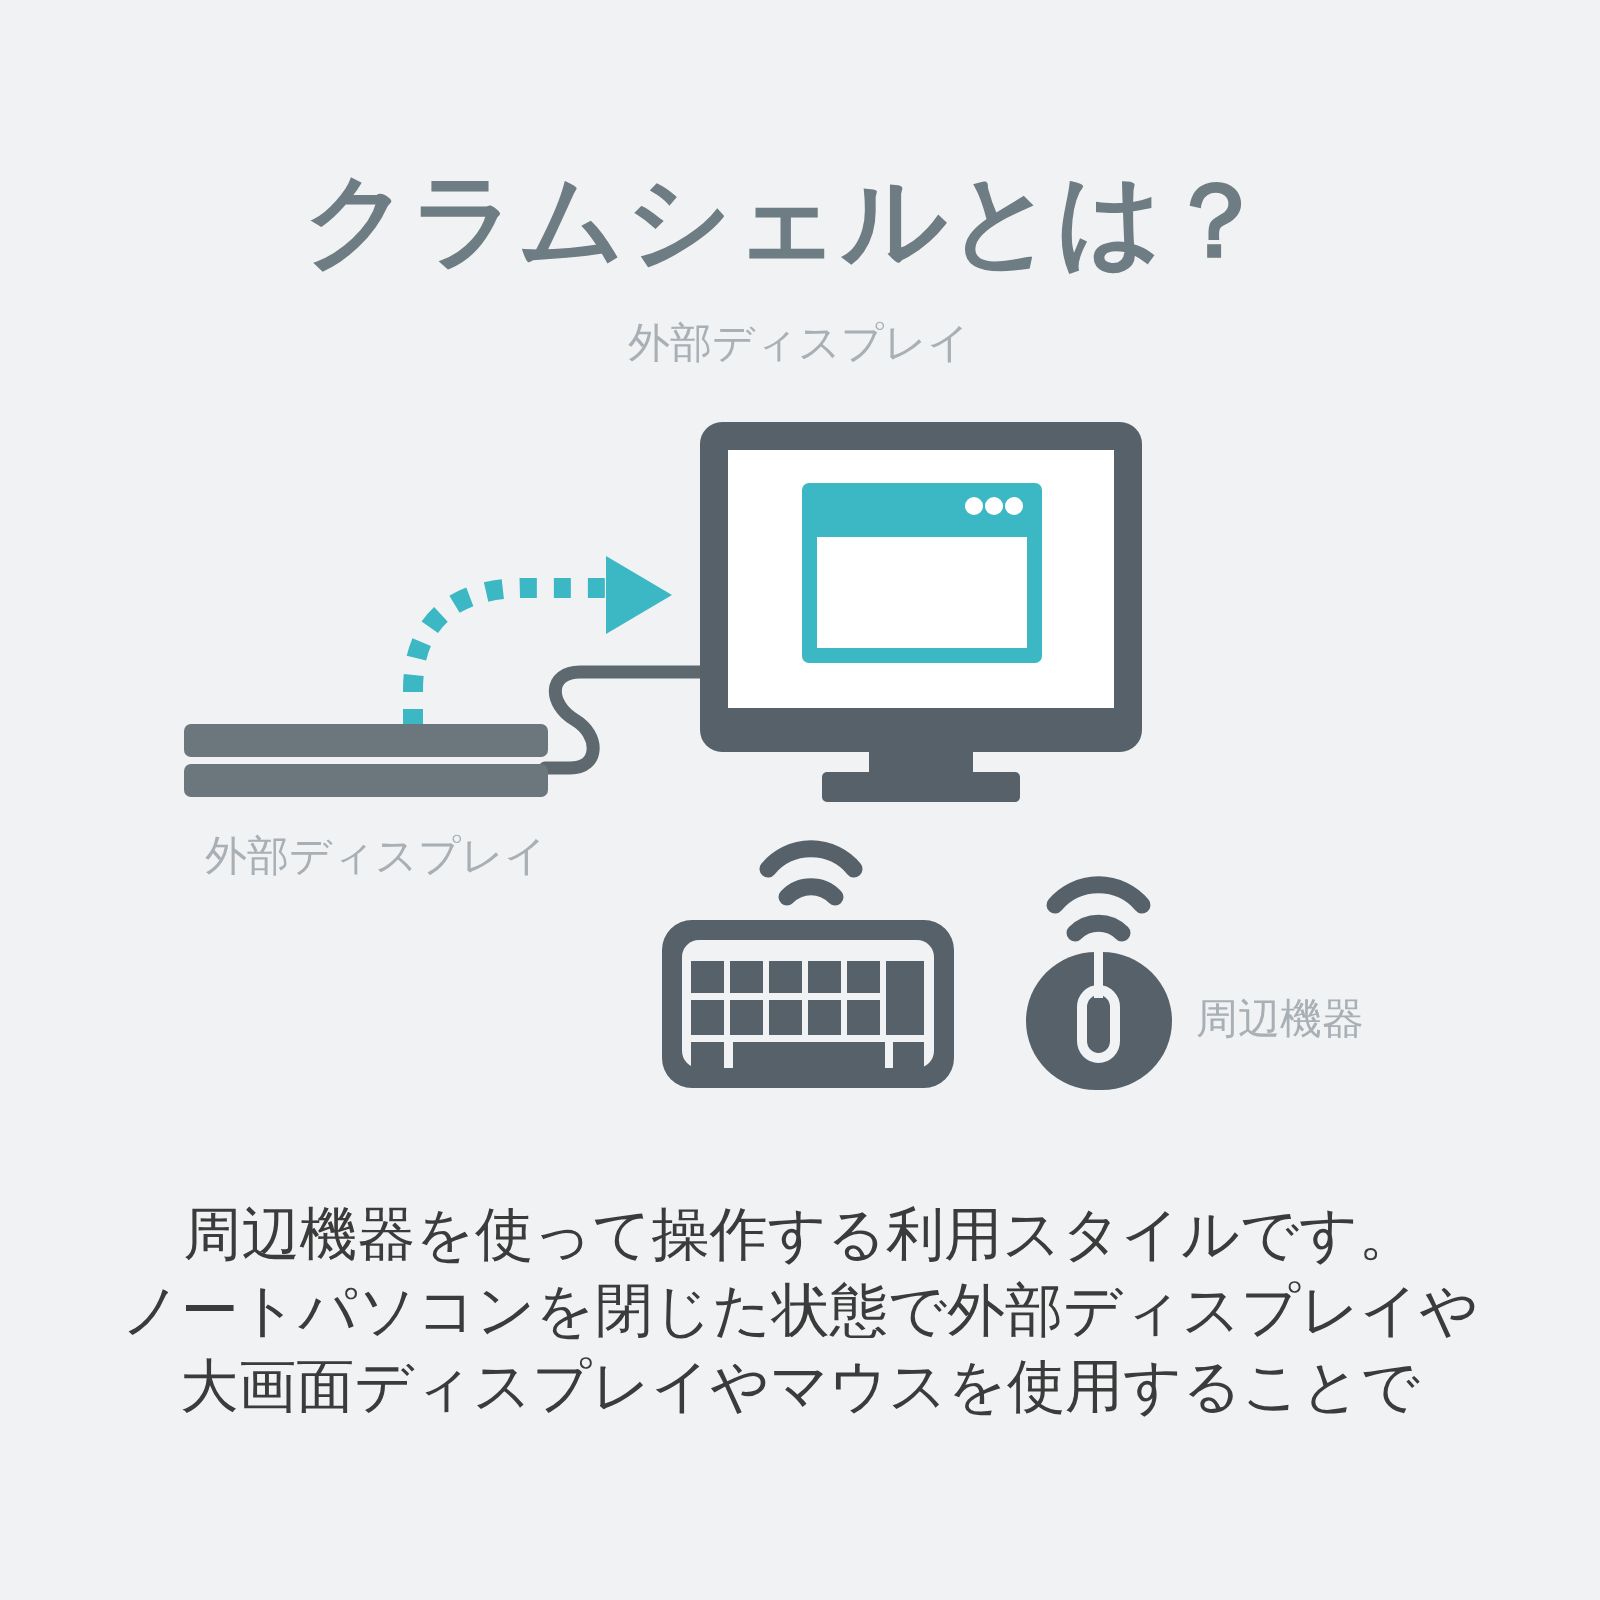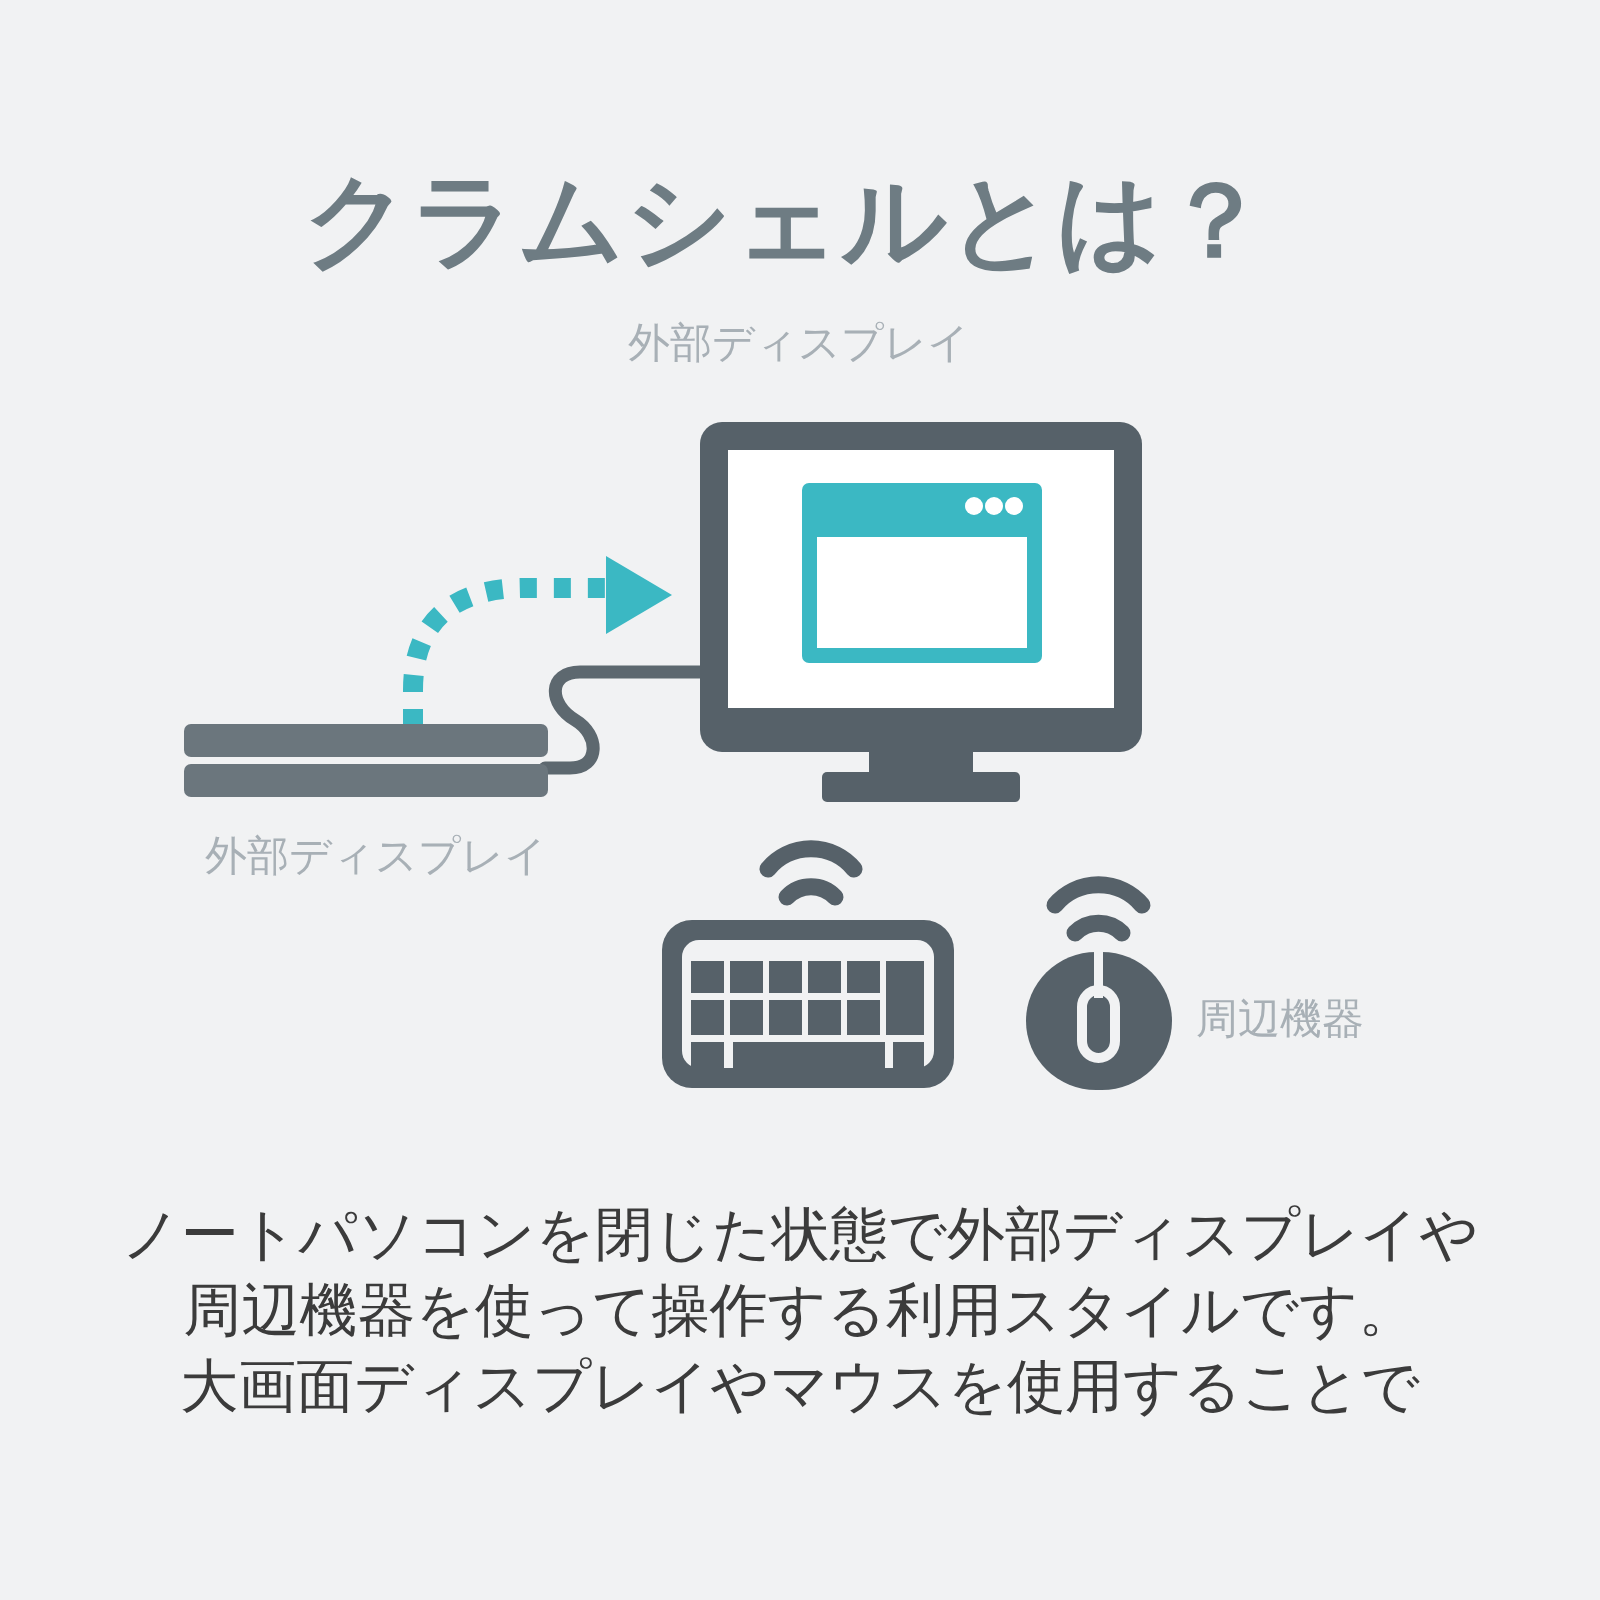--- a/index.html
+++ b/index.html
@@ -173,18 +173,18 @@
     </g>
   </svg>
 
   <div class="label label-display">外部ディスプレイ</div>
 
   <div class="label label-laptop">外部ディスプレイ</div>
 
   <div class="label label-peripherals">周辺機器</div>
 
   <div class="body-copy">
+    <span class="line">周辺機器を使って操作する利用スタイルです。</span>
     <span class="line">ノートパソコンを閉じた状態で外部ディスプレイや</span>
-    <span class="line">周辺機器を使って操作する利用スタイルです。</span>
     <span class="line">大画面ディスプレイやマウスを使用することで</span>
   </div>
 
 </div>
 
 </body></html>

